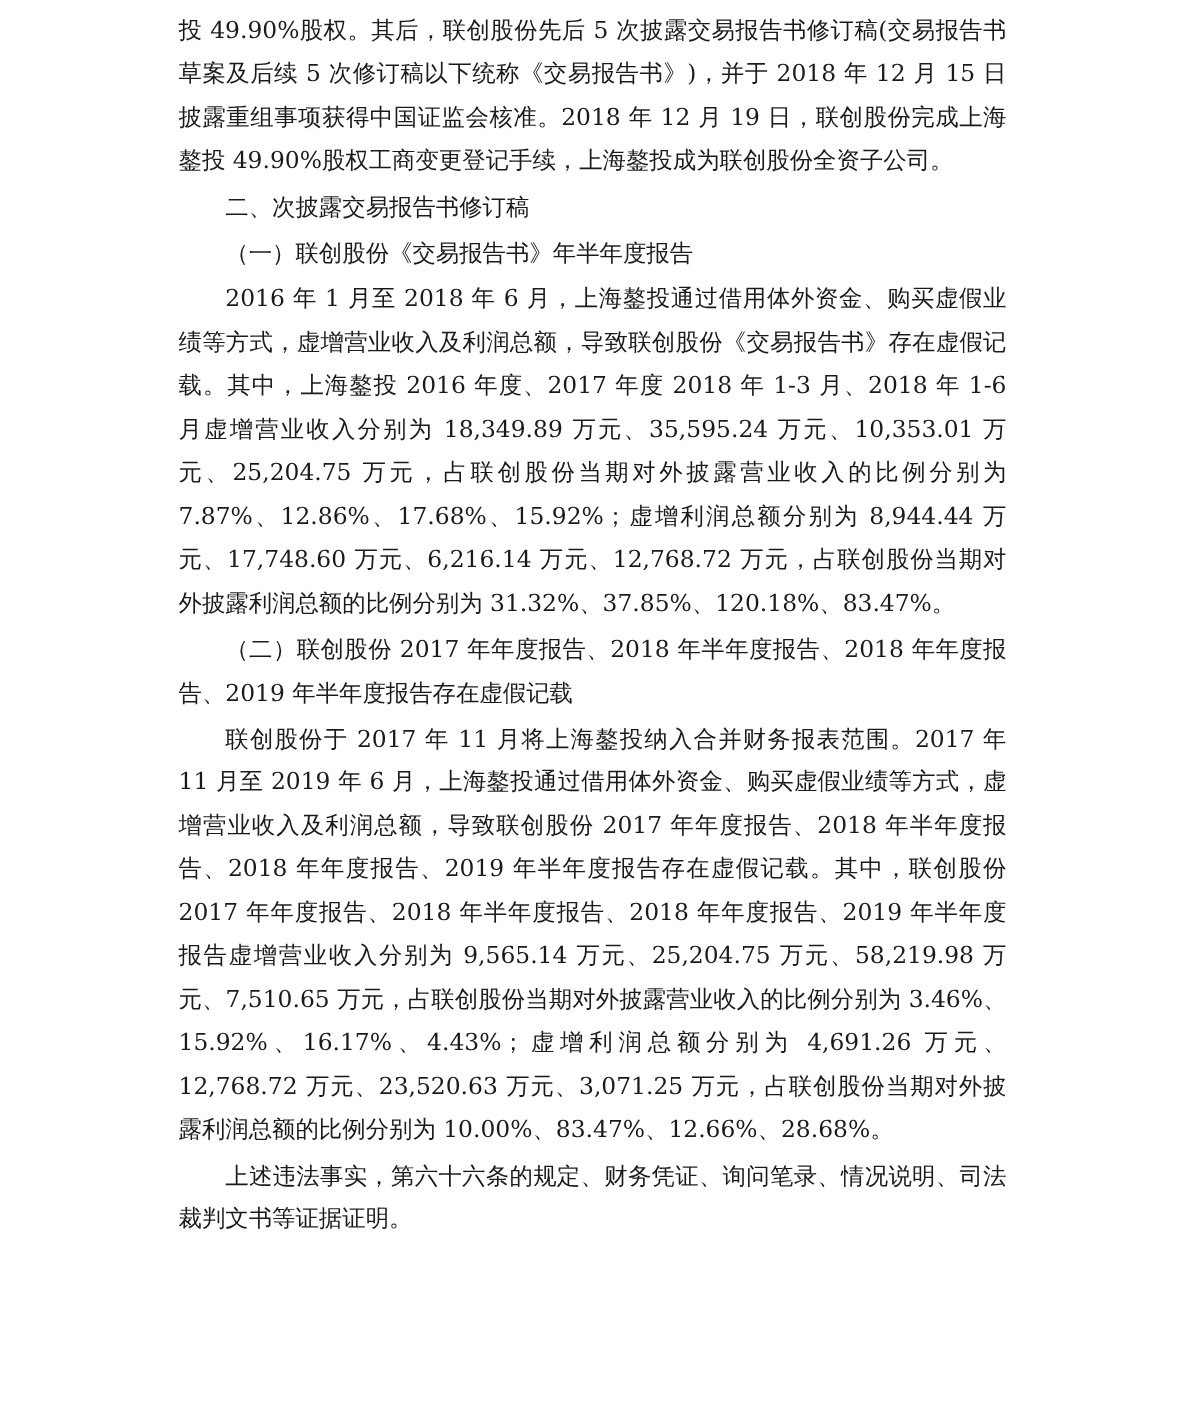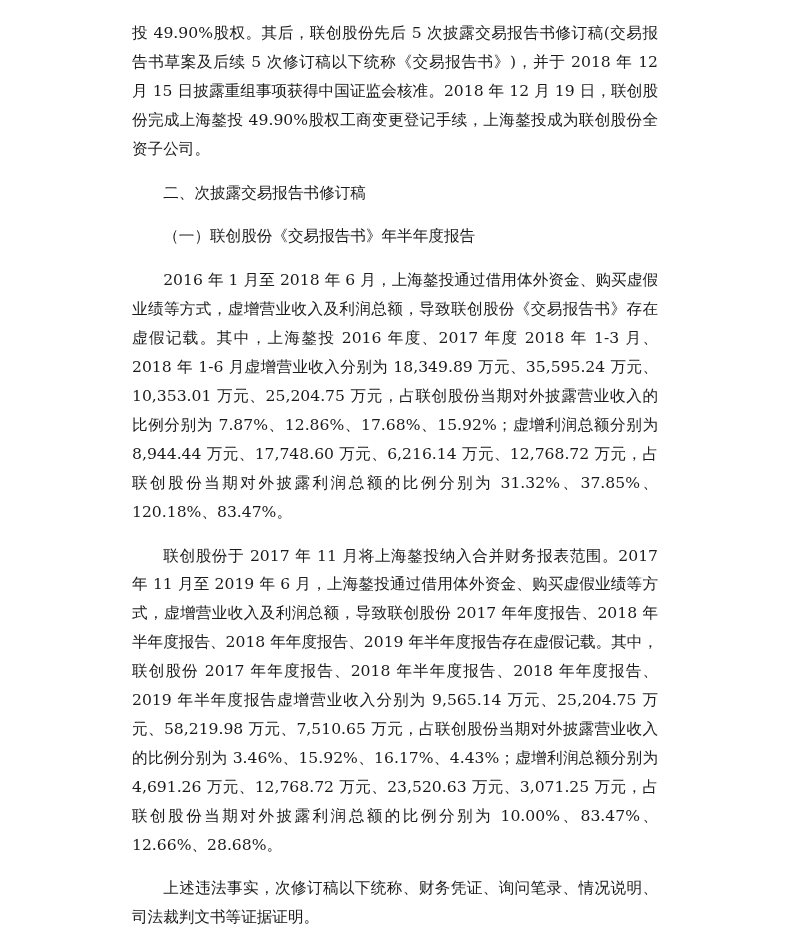--- a/index.html
+++ b/index.html
@@ -3,28 +3,29 @@
 <meta charset="utf-8">
 <style>
   html, body { margin: 0; padding: 0; background: #ffffff; }
   body { width: 790px; height: 944px; overflow: hidden; position: relative; }
   .page {
     position: absolute; left: 117px; top: 4px; width: 556px;
     font-family: "DejaVu Serif", "Liberation Serif", serif;
     font-size: 15.6px; line-height: 28.9px; color: #1a1a1a;
     text-align: justify; text-justify: inter-character;
   }
-  .page p { margin: 15px; }
+  .page p { margin: 2px; }
   .indent { text-indent: 2em; }
   .indent-sub { text-indent: 2em; }
   .heading { text-indent: 2em; }
 </style>
 </head>
 <body>
 
 <div class="page">
   <p>投 49.90%股权。其后，联创股份先后 5 次披露交易报告书修订稿(交易报告书草案及后续 5 次修订稿以下统称《交易报告书》)，并于 2018 年 12 月 15 日披露重组事项获得中国证监会核准。2018 年 12 月 19 日，联创股份完成上海鏊投 49.90%股权工商变更登记手续，上海鏊投成为联创股份全资子公司。</p>
   <p class="heading">二、次披露交易报告书修订稿</p>
   <p class="indent-sub">（一）联创股份《交易报告书》年半年度报告</p>
   <p class="indent">2016 年 1 月至 2018 年 6 月，上海鏊投通过借用体外资金、购买虚假业绩等方式，虚增营业收入及利润总额，导致联创股份《交易报告书》存在虚假记载。其中，上海鏊投 2016 年度、2017 年度 2018 年 1-3 月、2018 年 1-6 月虚增营业收入分别为 18,349.89 万元、35,595.24 万元、10,353.01 万元、25,204.75 万元，占联创股份当期对外披露营业收入的比例分别为 7.87%、12.86%、17.68%、15.92%；虚增利润总额分别为 8,944.44 万元、17,748.60 万元、6,216.14 万元、12,768.72 万元，占联创股份当期对外披露利润总额的比例分别为 31.32%、37.85%、120.18%、83.47%。</p>
+  <p class="indent-sub">（二）联创股份 2017 年年度报告、2018 年半年度报告、2018 年年度报告、2019 年半年度报告存在虚假记载</p>
   <p class="indent">联创股份于 2017 年 11 月将上海鏊投纳入合并财务报表范围。2017 年 11 月至 2019 年 6 月，上海鏊投通过借用体外资金、购买虚假业绩等方式，虚增营业收入及利润总额，导致联创股份 2017 年年度报告、2018 年半年度报告、2018 年年度报告、2019 年半年度报告存在虚假记载。其中，联创股份 2017 年年度报告、2018 年半年度报告、2018 年年度报告、2019 年半年度报告虚增营业收入分别为 9,565.14 万元、25,204.75 万元、58,219.98 万元、7,510.65 万元，占联创股份当期对外披露营业收入的比例分别为 3.46%、15.92%、16.17%、4.43%；虚增利润总额分别为 4,691.26 万元、12,768.72 万元、23,520.63 万元、3,071.25 万元，占联创股份当期对外披露利润总额的比例分别为 10.00%、83.47%、12.66%、28.68%。</p>
-  <p class="indent">上述违法事实，次修订稿以下统称、财务凭证、询问笔录、情况说明、司法裁判文书等证据证明。</p>
+  <p class="indent">上述违法事实，第六十六条的规定、财务凭证、询问笔录、情况说明、司法裁判文书等证据证明。</p>
 </div>
 
 </body></html>

